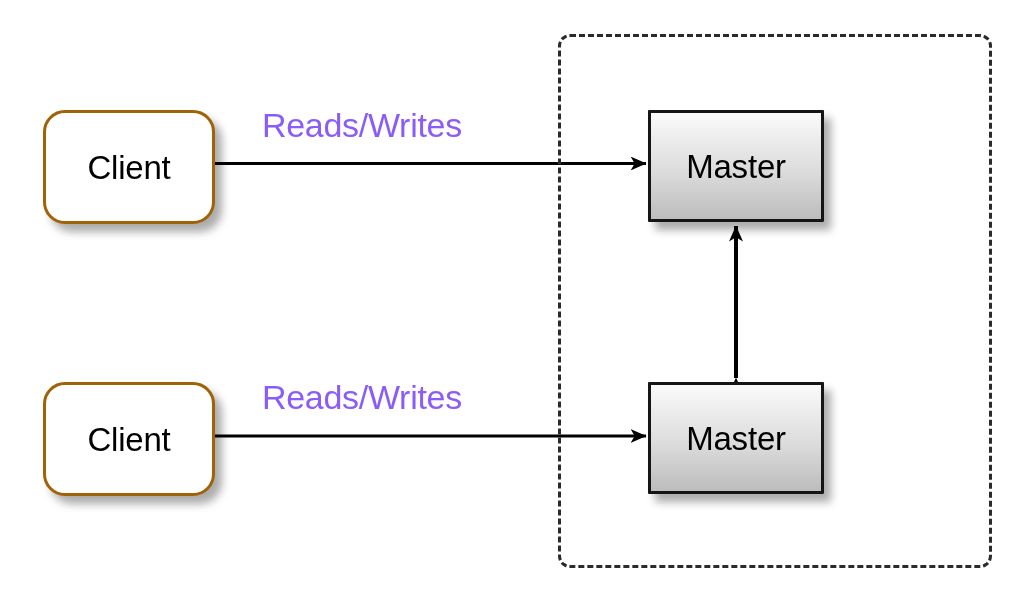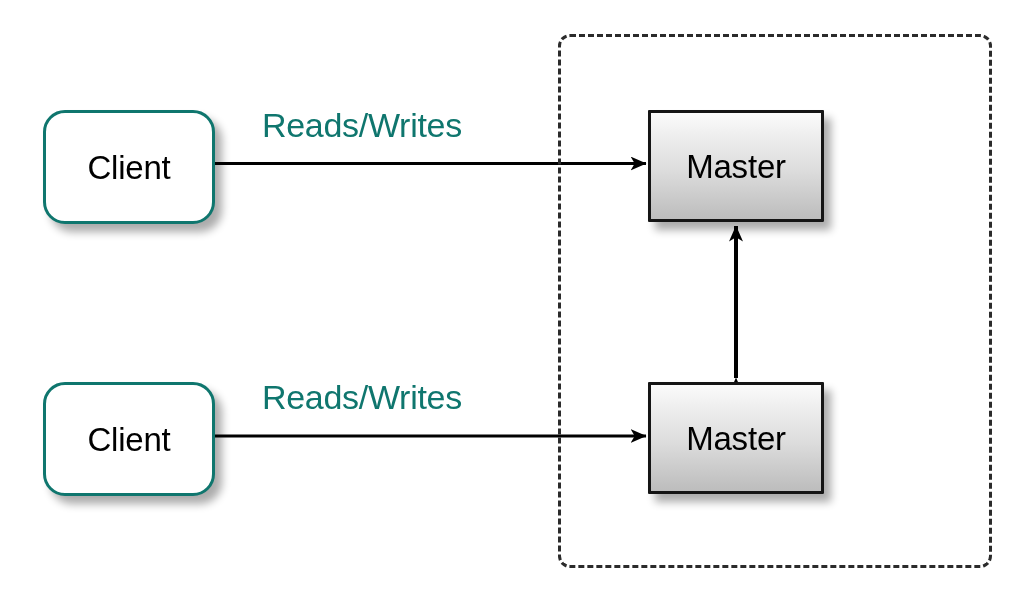--- a/index.html
+++ b/index.html
@@ -26,21 +26,21 @@
     height: 610px;
   }
 
   
   .client-node {
     position: absolute;
     box-sizing: border-box;
     width: 172px;
     height: 114px;
     background: #ffffff;
-    border: 3px solid #0f766e;
+    border: 3px solid #a16207;
     border-radius: 22px;
     box-shadow: 7px 8px 9px rgba(0,0,0,0.33);
     display: flex;
     align-items: center;
     justify-content: center;
     z-index: 3;
   }
   .client-node .node-label {
     font-family: "Liberation Sans", sans-serif;
     font-size: 33px;
@@ -77,21 +77,21 @@
   }
   #master-top    { left: 648px; top: 110px; }
   #master-bottom { left: 648px; top: 382px; }
 
   
   .edge-label {
     position: absolute;
     font-family: "Liberation Sans", sans-serif;
     font-size: 34px;
     line-height: 1;
-    color: #0f766e;
+    color: #8b5cf6;
     letter-spacing: -0.3px;
     white-space: nowrap;
     z-index: 4;
   }
   #label-rw-top    { left: 262px; top: 108px; }
   #label-rw-bottom { left: 262px; top: 380px; }
   #label-replication { left: 765px; top: 281px; }
 
   
   #boundary-group {

